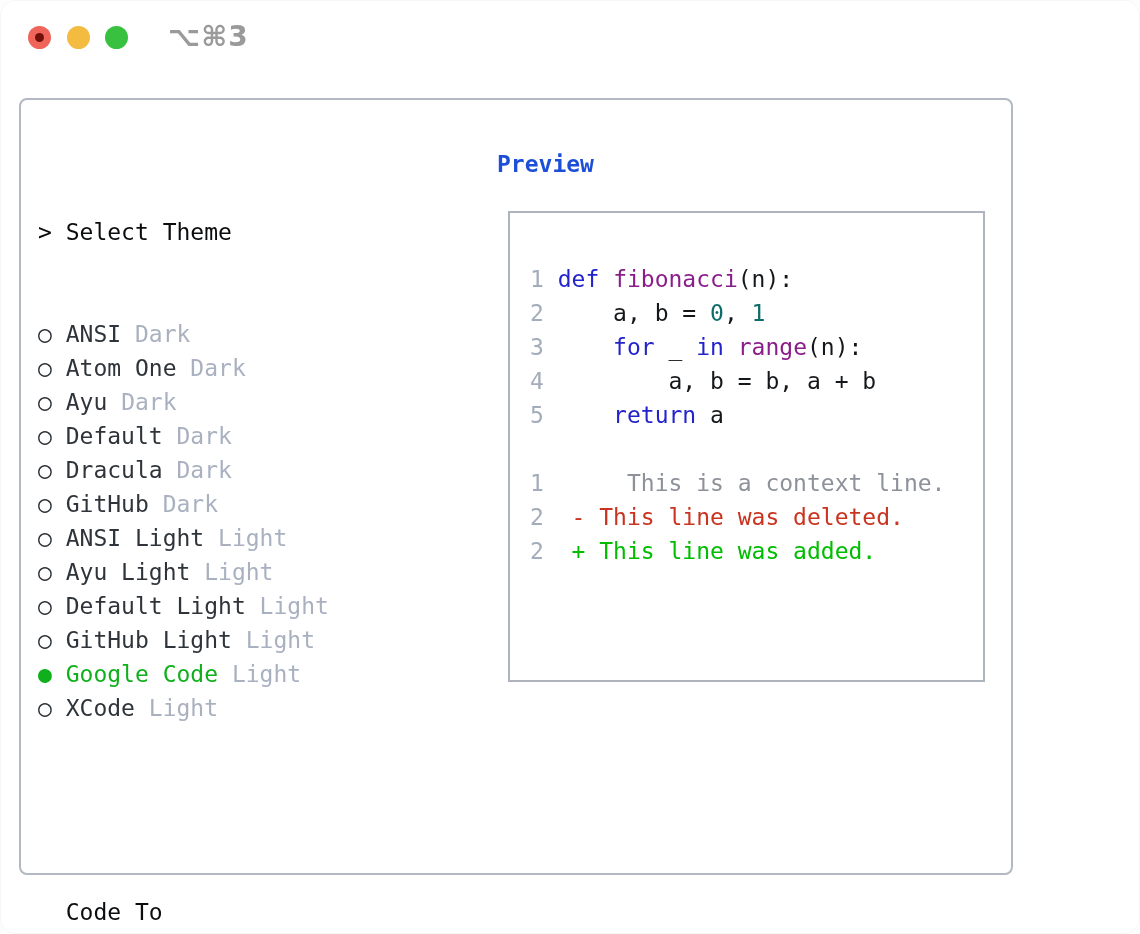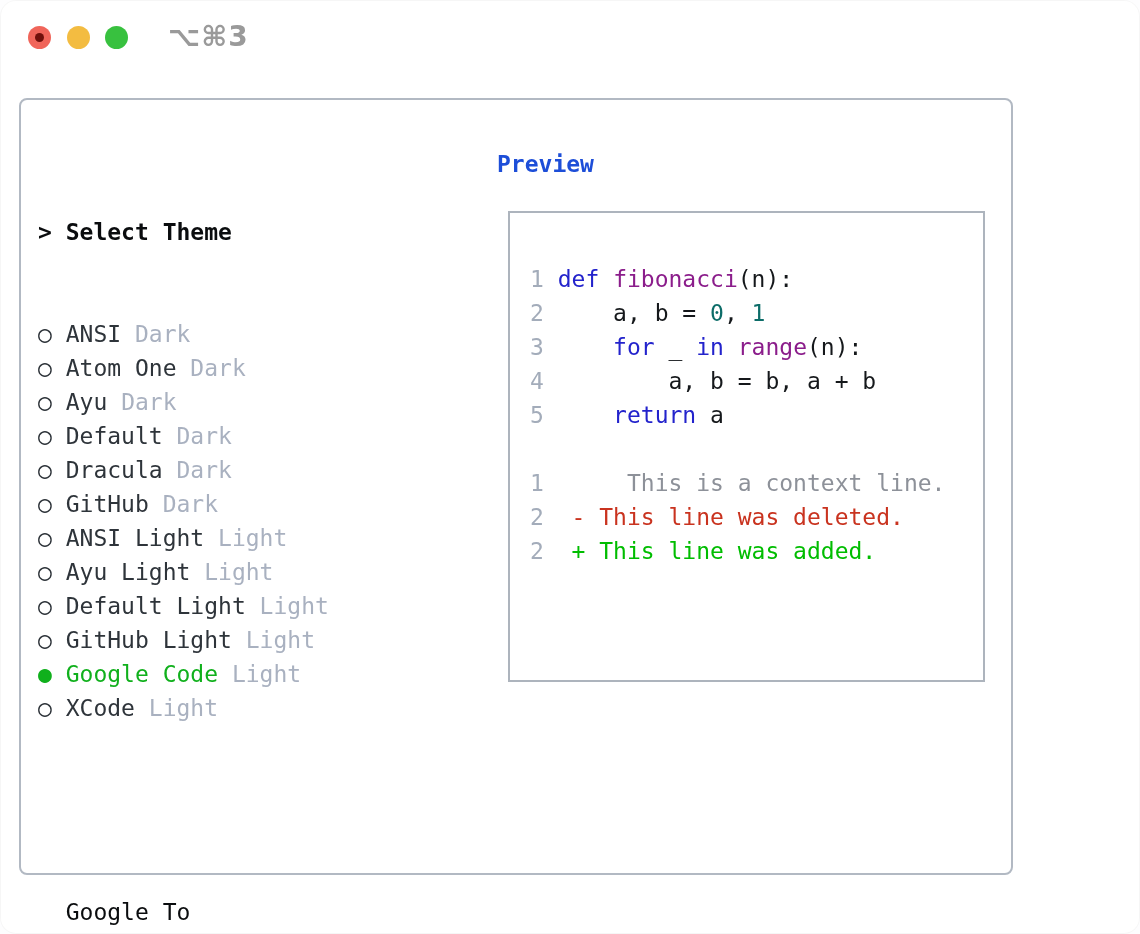--- a/index.html
+++ b/index.html
@@ -23,21 +23,21 @@
   .tl-zoom{left:105px;background:var(--tlgreen)}
   .tl-dot{position:absolute;left:7px;top:7px;width:9px;height:9px;border-radius:50%;
     background:var(--tlreddot)}
   .shortcut{position:absolute;left:168px;top:20px;font-family:"DejaVu Sans","Liberation Sans",sans-serif;
     font-weight:bold;font-size:28px;letter-spacing:1px;color:var(--tbar)}
   .panel{position:absolute;left:19px;top:98px;width:994px;height:777px;
     border:2px solid var(--border);border-radius:8px;background:#fff}
   .leftcol{position:absolute;left:38px;top:147px;font-size:23px;line-height:34px;
     white-space:pre;color:var(--txt)}
   .row{height:34px}
-  .hdr{font-weight:bold;color:#0a0c0e}
+  .hdr{font-weight:normal;color:#0a0c0e}
   .hdr .mk{color:#0a0c0e}
   .mk{color:var(--txt)}
   .mk.sel{color:var(--green)}
   .nm{color:var(--txt)}
   .nm.sel{color:var(--green)}
   .tag{color:var(--tag)}
   .spacer{height:34px}
   .preview-label{position:absolute;left:497px;top:147px;font-size:23px;line-height:34px;
     font-weight:bold;color:#1d4ed8}
   .pbox{position:absolute;left:508px;top:211px;width:477px;height:471px;
@@ -66,21 +66,21 @@
     <div class="tl tl-zoom"></div>
     <span class="shortcut">⌥⌘3</span>
   </div>
 
   <div class="panel"></div>
 
   <div class="leftcol">
     <div class="row hdr"><span class="mk">&gt;</span><span> </span><span>Select Theme</span></div>
     <div><div class="row"><span class="mk">○</span><span> </span><span class="nm">ANSI</span><span> </span><span class="tag">Dark</span></div><div class="row"><span class="mk">○</span><span> </span><span class="nm">Atom One</span><span> </span><span class="tag">Dark</span></div><div class="row"><span class="mk">○</span><span> </span><span class="nm">Ayu</span><span> </span><span class="tag">Dark</span></div><div class="row"><span class="mk">○</span><span> </span><span class="nm">Default</span><span> </span><span class="tag">Dark</span></div><div class="row"><span class="mk">○</span><span> </span><span class="nm">Dracula</span><span> </span><span class="tag">Dark</span></div><div class="row"><span class="mk">○</span><span> </span><span class="nm">GitHub</span><span> </span><span class="tag">Dark</span></div><div class="row"><span class="mk">○</span><span> </span><span class="nm">ANSI Light</span><span> </span><span class="tag">Light</span></div><div class="row"><span class="mk">○</span><span> </span><span class="nm">Ayu Light</span><span> </span><span class="tag">Light</span></div><div class="row"><span class="mk">○</span><span> </span><span class="nm">Default Light</span><span> </span><span class="tag">Light</span></div><div class="row"><span class="mk">○</span><span> </span><span class="nm">GitHub Light</span><span> </span><span class="tag">Light</span></div><div class="row"><span class="mk sel">●</span><span> </span><span class="nm sel">Google Code</span><span> </span><span class="tag">Light</span></div><div class="row"><span class="mk">○</span><span> </span><span class="nm">XCode</span><span> </span><span class="tag">Light</span></div></div>
     <div class="spacer"></div>
-    <div class="row"><span class="mk"> </span><span> </span><span style="color:#0a0c0e">Google To</span></div>
+    <div class="row"><span class="mk"> </span><span> </span><span style="color:#0a0c0e">Code To</span></div>
     
     
     
     
   </div>
 
   <div class="preview-label">Preview</div>
 
   <div class="pbox">
     <div class="pcontent"><div class="pline"><span class="ln">1</span><span> </span><span class="tok-kw">def</span><span> </span><span class="tok-fn">fibonacci</span><span>(n):</span></div><div class="pline"><span class="ln">2</span><span> </span><span>    a, b = </span><span class="tok-lit">0</span><span>, </span><span class="tok-lit">1</span></div><div class="pline"><span class="ln">3</span><span> </span><span>    </span><span class="tok-kw">for</span><span> _ </span><span class="tok-kw">in</span><span> </span><span class="tok-fn">range</span><span>(n):</span></div><div class="pline"><span class="ln">4</span><span> </span><span>        a, b = b, a + b</span></div><div class="pline"><span class="ln">5</span><span> </span><span>    </span><span class="tok-kw">return</span><span> a</span></div><div class="pline"> </div><div class="pline"><span class="ln">1</span><span> </span><span class="diff-context">     This is a context line.</span></div><div class="pline"><span class="ln">2</span><span> </span><span class="diff-deleted"> - This line was deleted.</span></div><div class="pline"><span class="ln">2</span><span> </span><span class="diff-added"> + This line was added.</span></div></div>

